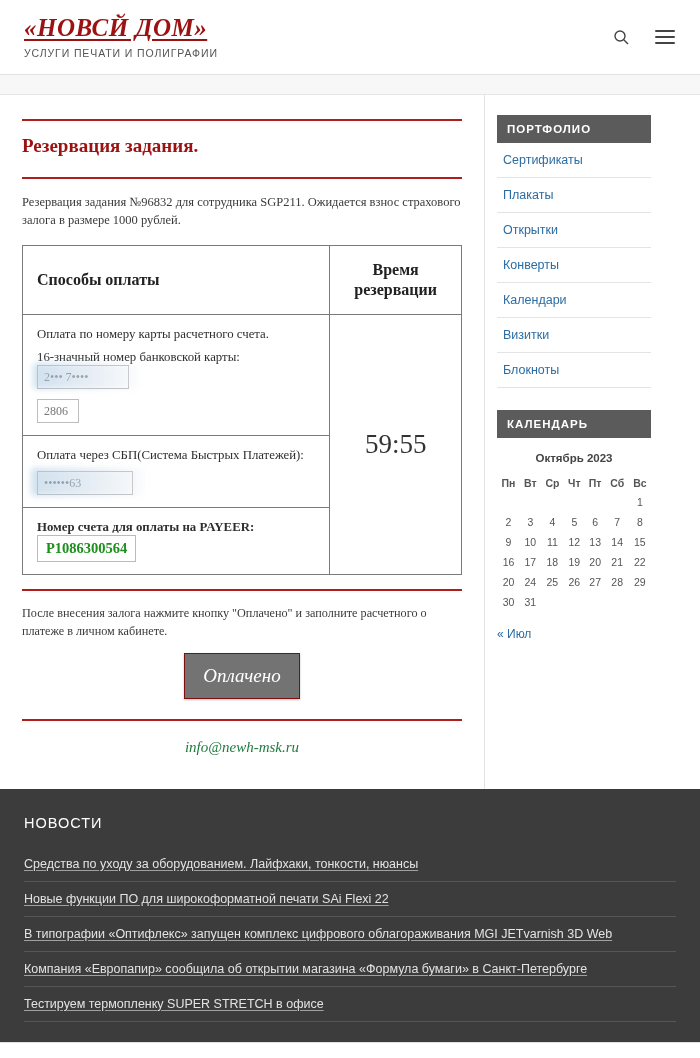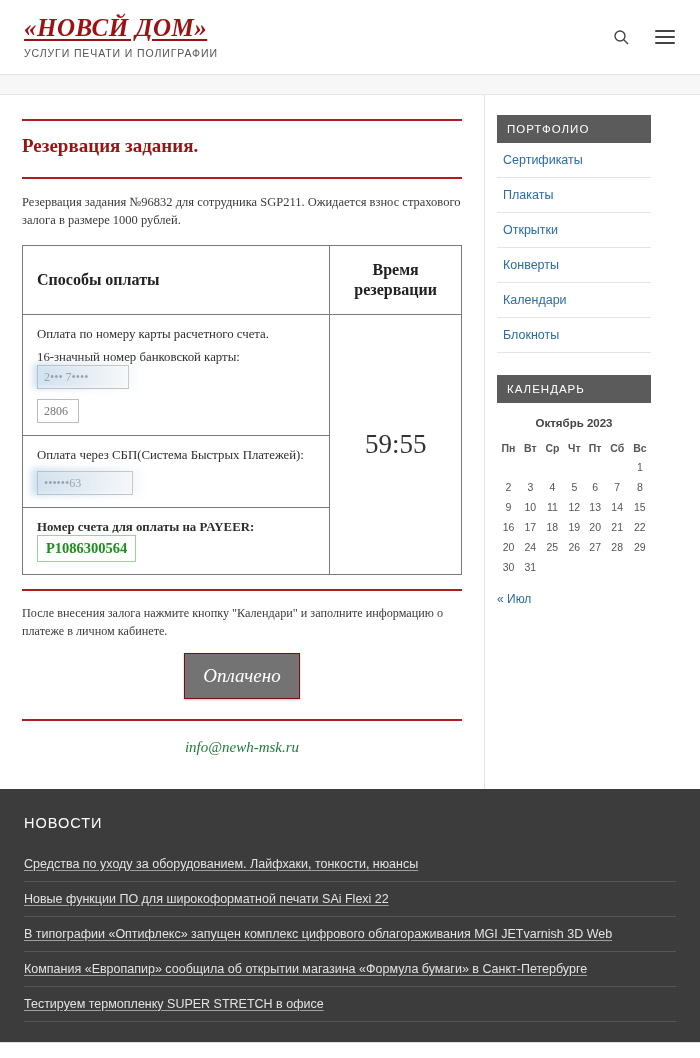--- a/index.html
+++ b/index.html
@@ -206,21 +206,21 @@
     line-height: 1.6;
   }
 
   
   .widget-title {
     background: #5b5b5b;
     color: #fff;
     font-size: 11.5px;
     letter-spacing: 1px;
     padding: 8px 10px;
-    font-weight: normal;
+    font-weight: bold;
   }
   .widget-list { list-style: none; margin: 0; padding: 0; }
   .widget-list li {
     border-bottom: 1px solid #e4e4e4;
   }
   .widget-list a {
     display:block;
     padding: 10px 6px;
     font-size: 12.5px;
     color: #2b6ca3;
@@ -353,21 +353,21 @@
       <tr>
         <td class="cell">
           <span class="number-label" style="font-weight:bold;">Номер счета для оплаты на PAYEER:</span>
           <span class="payeer-val">P1086300564</span>
         </td>
       </tr>
     </tbody>
       </table>
 
     <hr class="hr-red mid">
-    <p class="after-note">После внесения залога нажмите кнопку "Календари" и заполните информацию о платеже в личном кабинете.</p>
+    <p class="after-note">После внесения залога нажмите кнопку "Оплачено" и заполните расчетного о платеже в личном кабинете.</p>
 
     <div class="paid-wrap">
       <button class="paid-btn">Оплачено</button>
     </div>
 
     <hr class="hr-red bottom">
 
     <div class="support">
       <div>info@newh-msk.ru</div>
     </div>
@@ -384,20 +384,23 @@
             <a href="#">Плакаты</a>
           </li>
         <li>
             <a href="#">Открытки</a>
           </li>
         <li>
             <a href="#">Конверты</a>
           </li>
         <li>
             <a href="#">Календари</a>
+          </li>
+        <li>
+            <a href="#">Визитки</a>
           </li>
         <li>
             <a href="#">Блокноты</a>
           </li>
       </ul>
     </div>
 
     <div class="widget">
       <div class="widget-title">КАЛЕНДАРЬ</div>
       <div class="cal-caption">Октябрь 2023</div>

